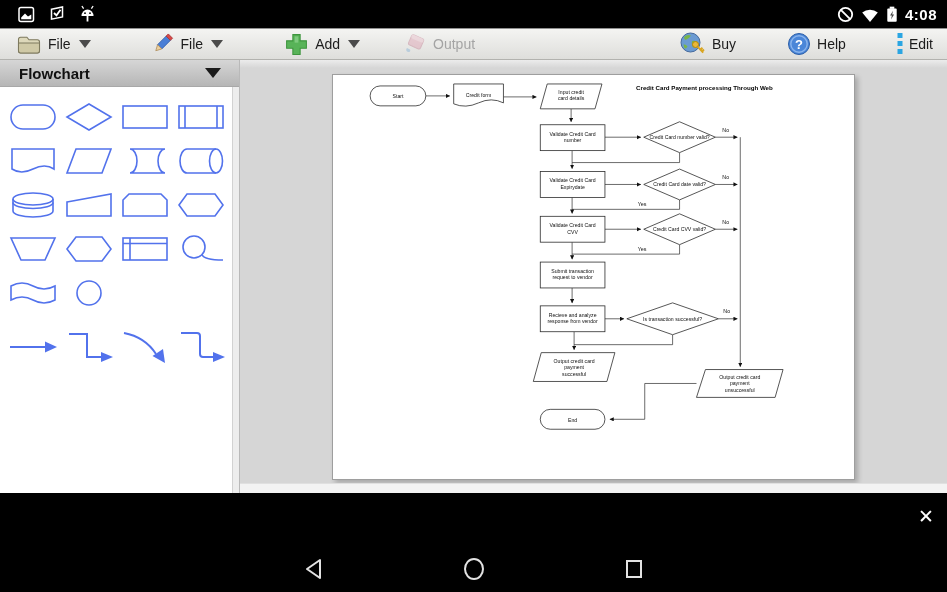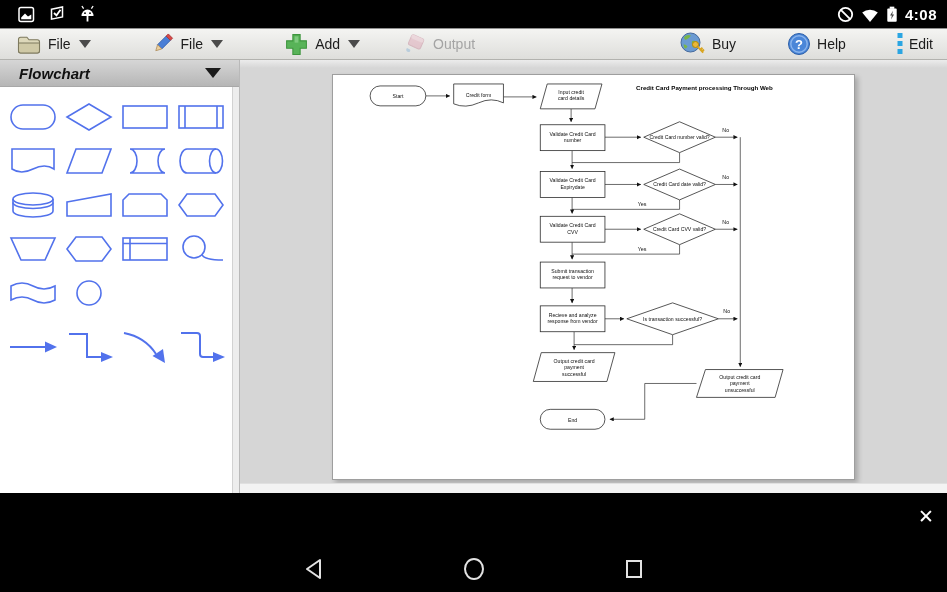--- a/index.html
+++ b/index.html
@@ -23,21 +23,21 @@
   .tb-caret { width:0; height:0; border-left:6px solid transparent; border-right:6px solid transparent;
               border-top:8px solid #4a4a4a; margin-left:2px; }
   .ml16{margin-left:2px}.ml38{margin-left:40px}.ml40{margin-left:42px}.ml36{margin-left:38px}.ml18{margin-left:22px}
   .mlauto{margin-left:auto}.ml30{margin-left:32px}
 
   
   .body { flex:0 0 auto; height:433px; display:flex; }
   .sidebar { width:240px; background:#fff; border-right:1px solid #b9b9b9; position:relative; }
   .panel-header { height:27px; background:linear-gradient(#d6d6d6,#b6b6b6); border-bottom:1px solid #a8a8a8;
                   display:flex; align-items:center; padding:0 12px 0 19px; }
-  .panel-title { font-size:15px; font-weight:bold; color:#111;font-style:italic; }
+  .panel-title { font-size:15px; font-weight:bold; color:#111; }
   .panel-caret { margin-left:auto; width:0; height:0; border-left:8px solid transparent;
                  border-right:8px solid transparent; border-top:10px solid #1a1a1a; margin-right:6px; }
   .shape-grid { display:grid; grid-template-columns:repeat(4,56px); grid-auto-rows:44px;
                 padding:8px 0 4px 5px; align-items:center; justify-items:center; }
   .shape-cell { width:52px; height:36px; display:flex; align-items:center; justify-content:center; cursor:pointer; }
   .shape-cell svg { stroke:#5272ec; fill:none; stroke-width:1.6; }
   .conn-grid { display:grid; grid-template-columns:repeat(4,56px); grid-auto-rows:48px;
                padding:6px 0 0 5px; align-items:center; justify-items:center; }
   .conn-cell svg { stroke:#5272ec; fill:none; stroke-width:2; }
   .conn-cell .ah { fill:#5272ec; stroke:none; }

